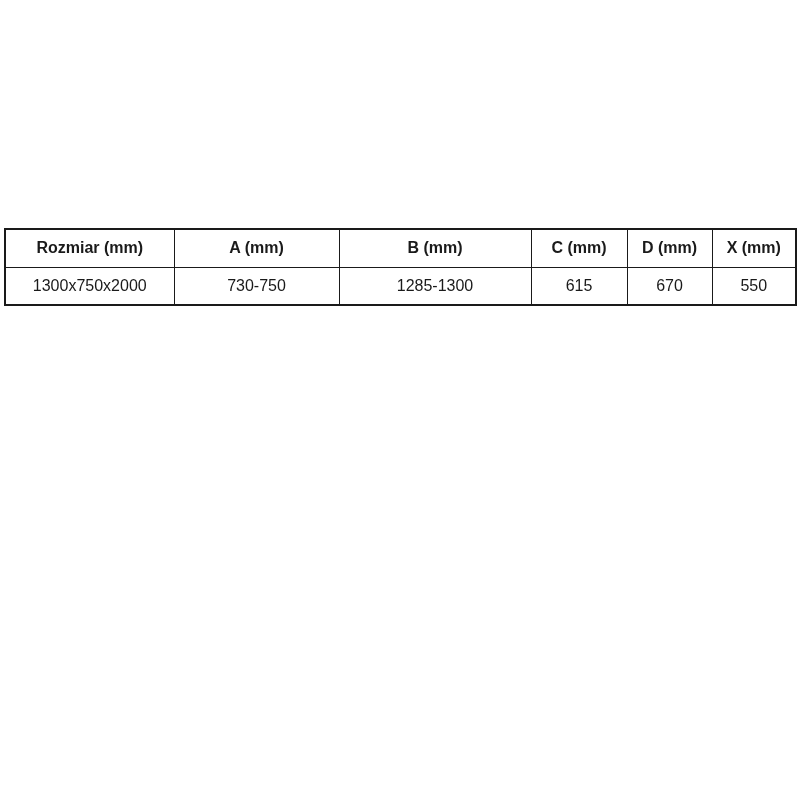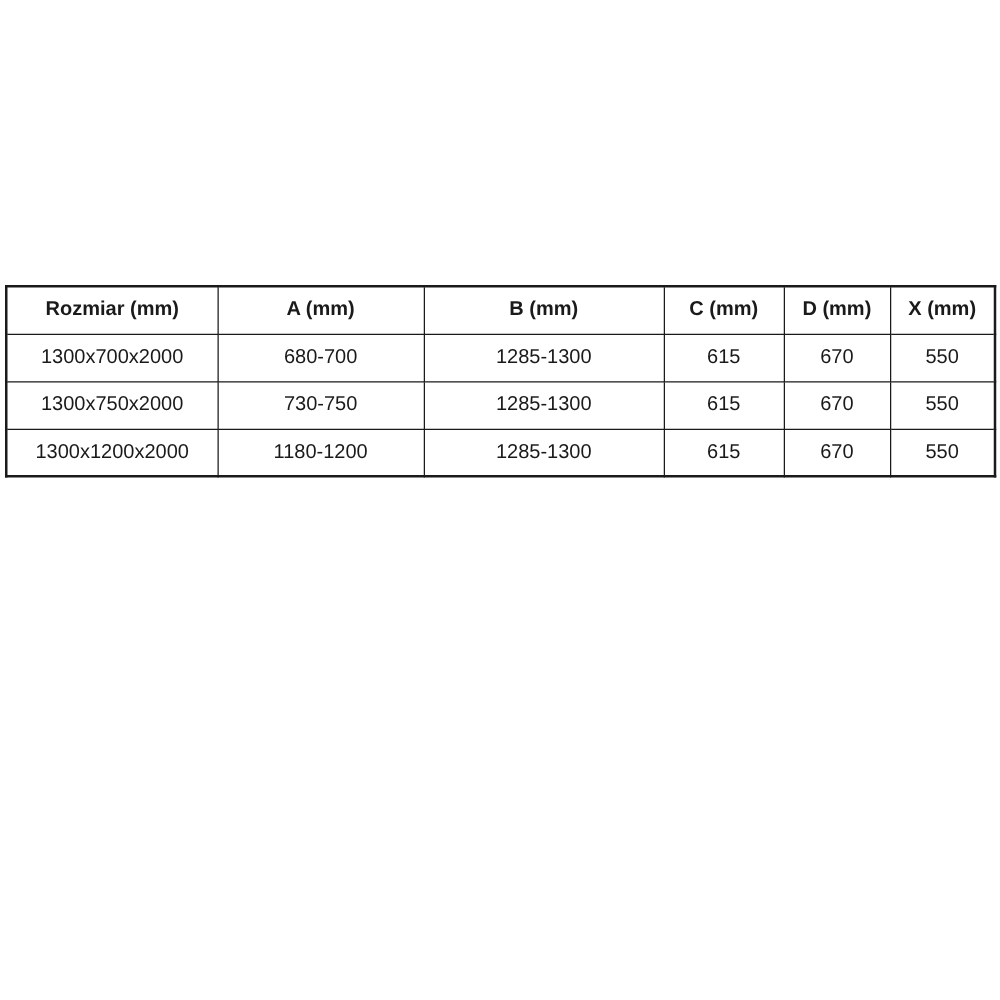--- a/index.html
+++ b/index.html
@@ -69,37 +69,21 @@
       <th>Rozmiar (mm)</th>
       <th>A (mm)</th>
       <th>B (mm)</th>
       <th>C (mm)</th>
       <th>D (mm)</th>
       <th>X (mm)</th>
     </tr>
   </thead>
   <tbody>
     <tr>
-      <td>1300x700x2000</td>
-      <td>680-700</td>
-      <td>1285-1300</td>
-      <td>615</td>
-      <td>670</td>
-      <td>550</td>
-    </tr>
-    <tr>
       <td>1300x750x2000</td>
       <td>730-750</td>
-      <td>1285-1300</td>
-      <td>615</td>
-      <td>670</td>
-      <td>550</td>
-    </tr>
-    <tr>
-      <td>1300x1200x2000</td>
-      <td>1180-1200</td>
       <td>1285-1300</td>
       <td>615</td>
       <td>670</td>
       <td>550</td>
     </tr>
   </tbody>
 </table>
 
 </body></html>

